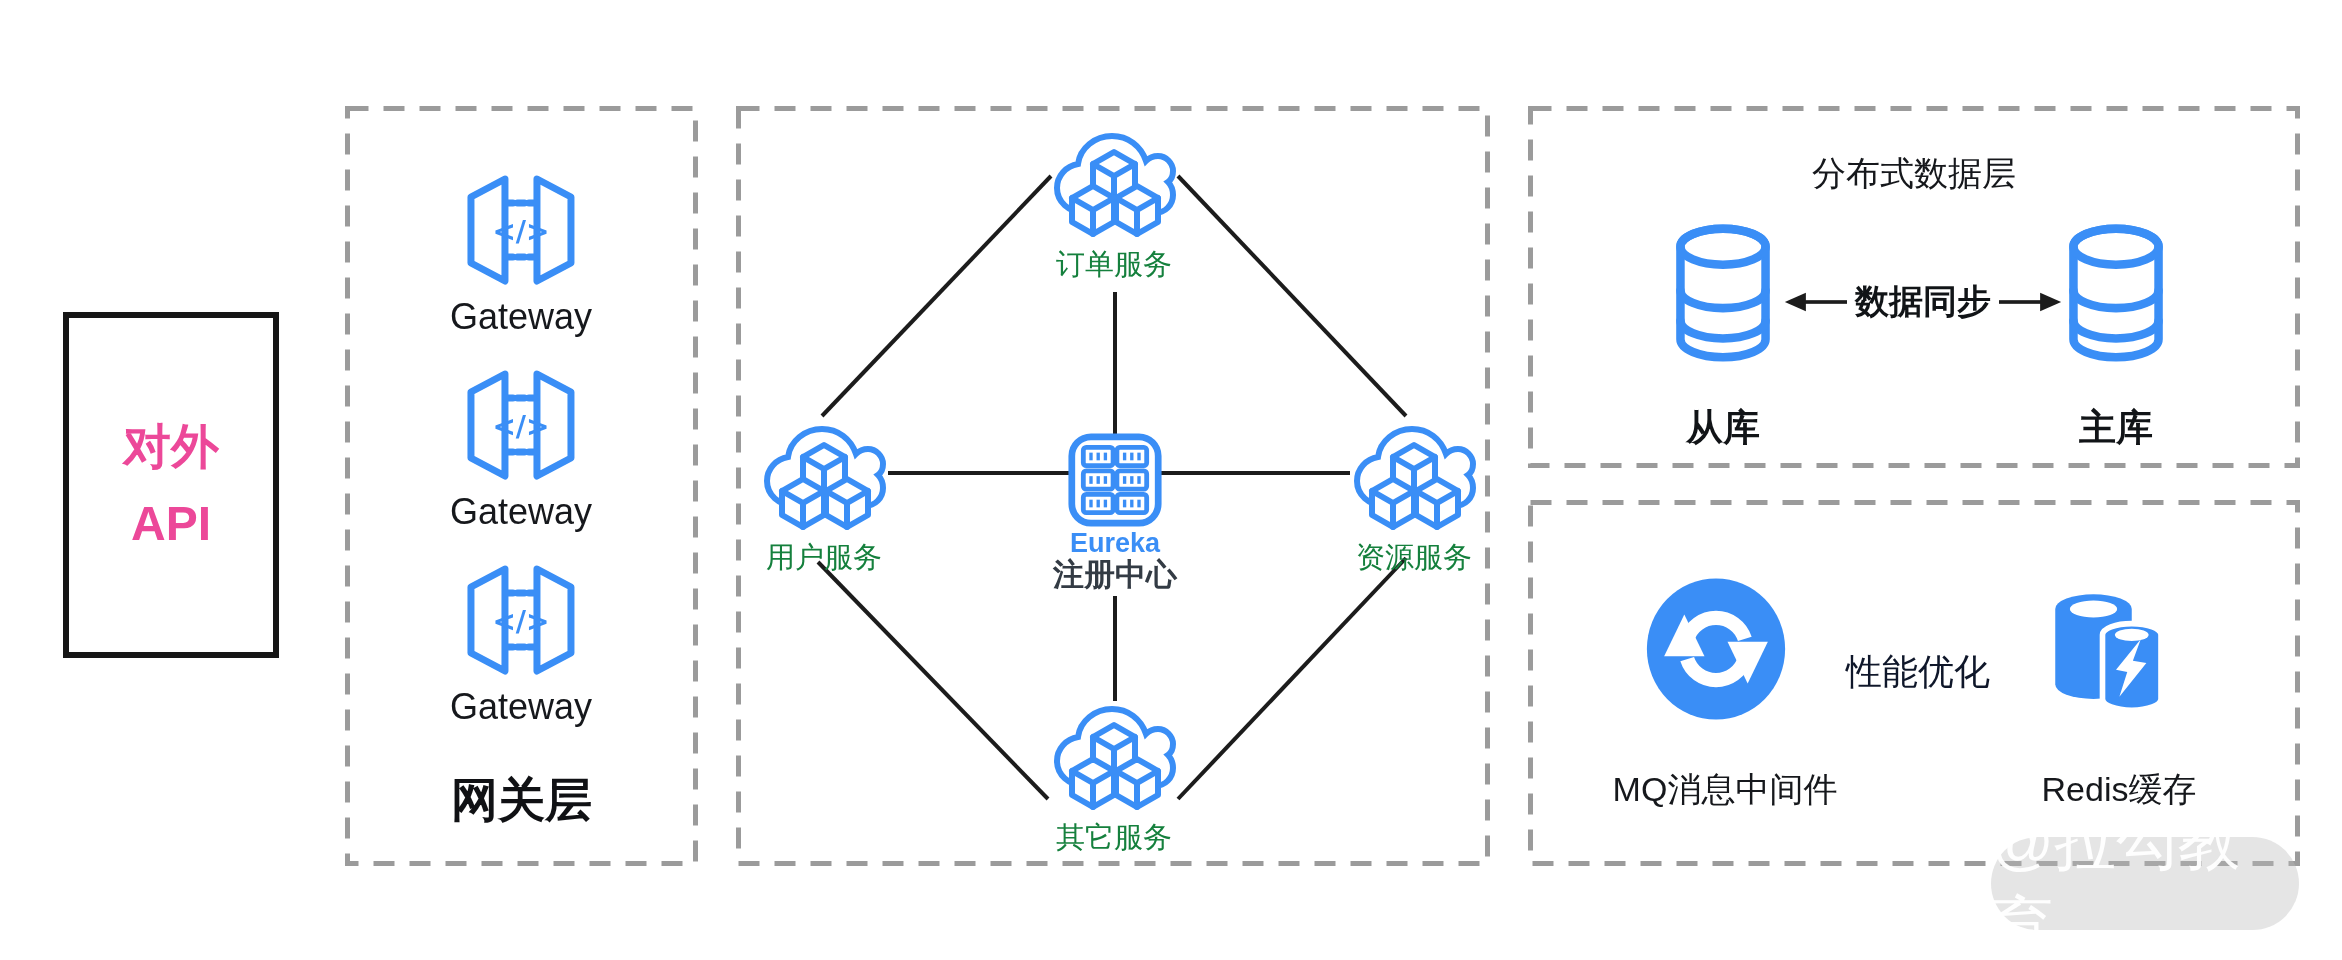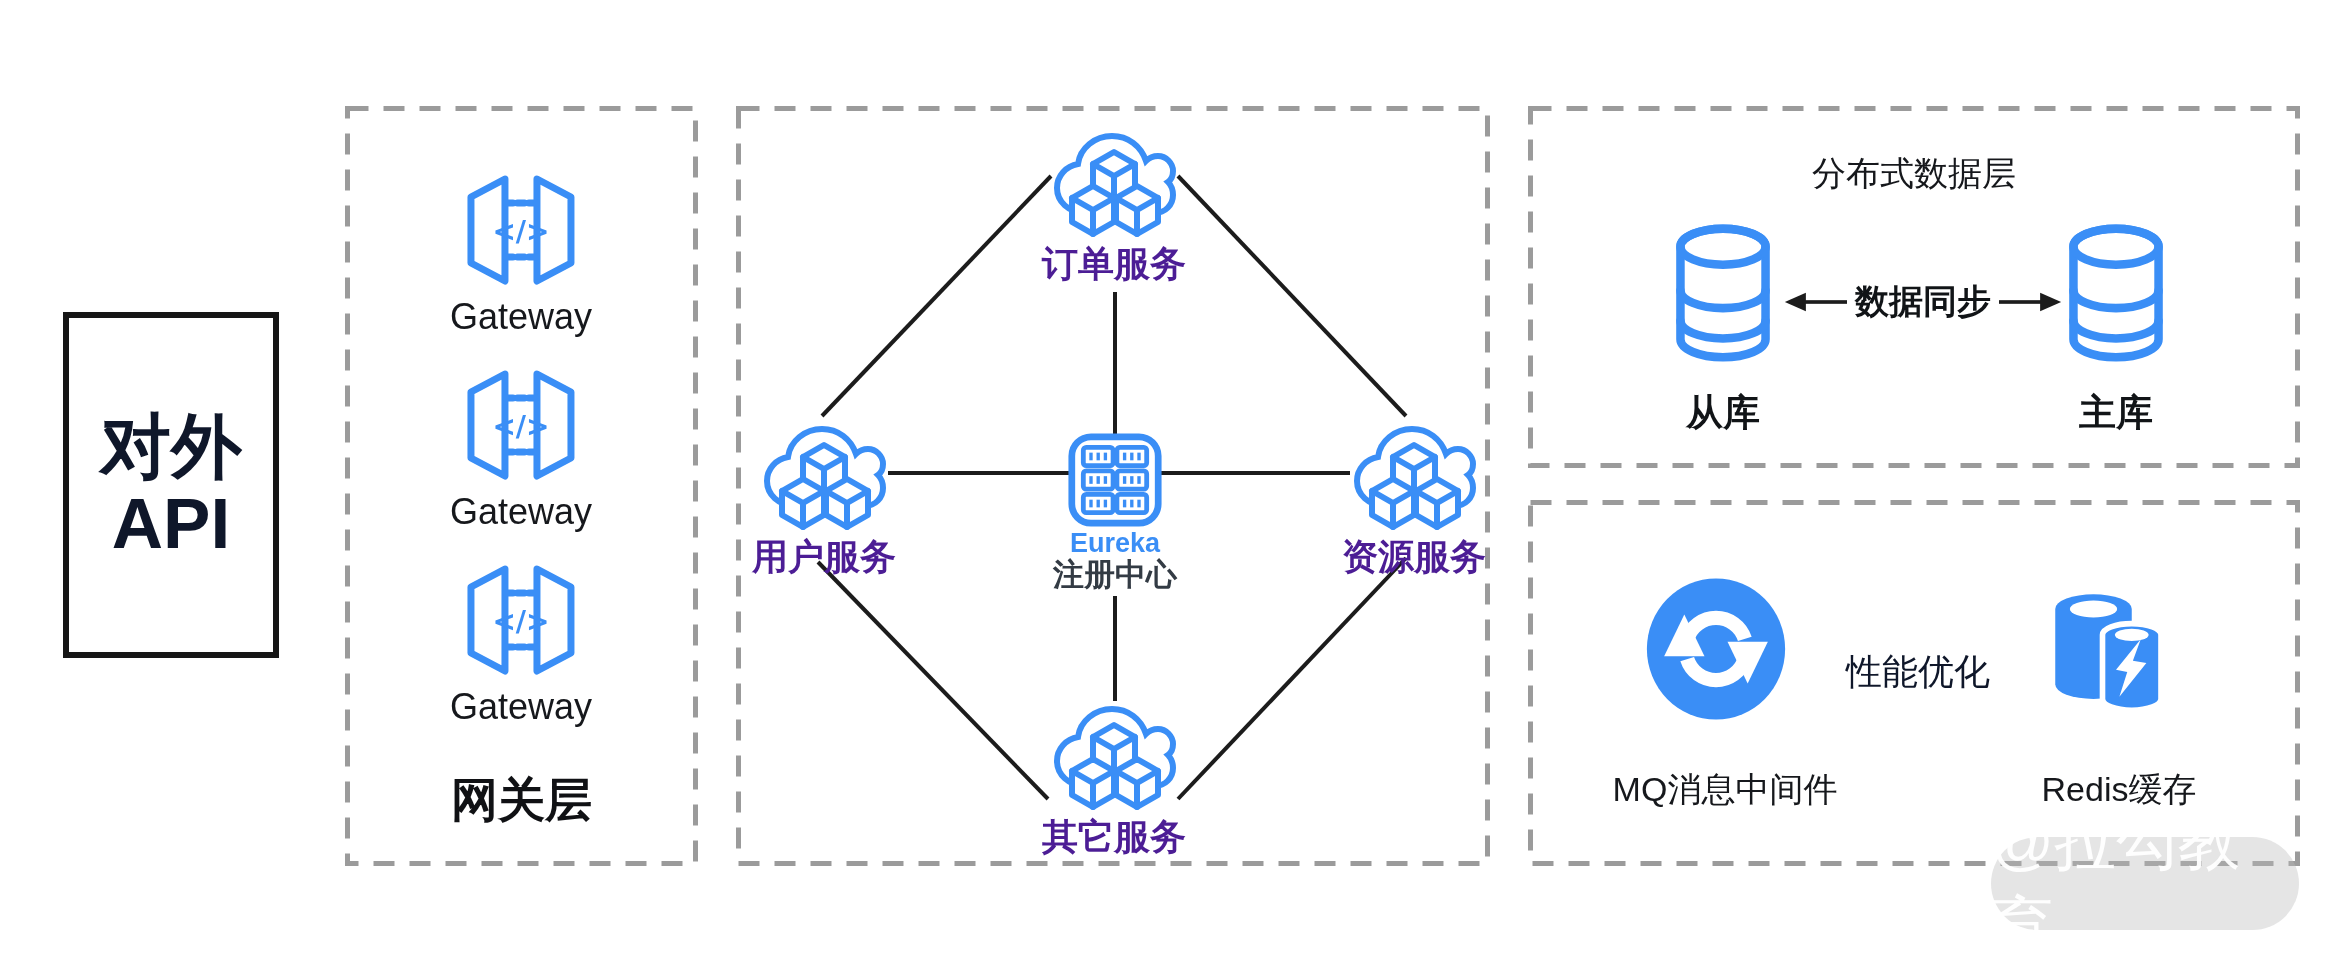--- a/index.html
+++ b/index.html
@@ -2,28 +2,28 @@
 <html style="--icon-blue: #3A8EF6; --line-black: #1C1C1C; --dash-gray: #9B9B9B; --text-dark: #16181C; --registry-text: #333B44; --watermark-bg: rgba(187,187,187,0.38); --watermark-text: rgba(255,255,255,0.95);"><head>
 <meta charset="utf-8">
 <style>
   html,body{margin:0;padding:0;background:#fff;}
   body{width:2342px;height:960px;position:relative;overflow:hidden;
        font-family:"Liberation Sans","DejaVu Sans",sans-serif;color:var(--text-dark,#16181C);}
   #canvas{position:absolute;inset:0;width:2342px;height:960px;}
   #vector-layer{position:absolute;left:0;top:0;z-index:0;}
   .node{position:absolute;display:flex;flex-direction:column;align-items:center;z-index:2;transform:translateX(-50%);}
   .node .icon{display:block;}
-  .svc-label{font-size:36px;line-height:40px;font-weight:700;color:#4c1d95;white-space:nowrap;}
+  .svc-label{font-size:29px;line-height:40px;font-weight:400;color:#15803d;white-space:nowrap;}
   .gw-label{font-size:36px;line-height:44px;font-weight:500;color:#16181C;margin-top:8px;text-align:center;}
-  .db-label{font-size:37px;line-height:44px;font-weight:600;color:#111417;margin-top:27px;}
+  .db-label{font-size:37px;line-height:44px;font-weight:600;color:#111417;margin-top:42px;}
   .registry-en{font-size:27px;line-height:30px;font-weight:700;color:var(--icon-blue,#3A8EF6);}
   .registry-zh{font-size:31px;line-height:34px;font-weight:700;color:var(--registry-text,#333B44);}
   .api-box{position:absolute;left:63px;top:312px;width:216px;height:346px;border:6px solid #161616;
            box-sizing:border-box;display:flex;flex-direction:column;justify-content:center;align-items:center;z-index:2;}
-  .api-box div{font-size:71px;line-height:77px;font-weight:600;color:#0f172a;}
+  .api-box div{font-size:48px;line-height:77px;font-weight:600;color:#ec4899;}
   .panel-title{position:absolute;text-align:center;z-index:2;white-space:nowrap;}
   .gw-layer-title{left:345px;width:353px;top:772px;font-size:47px;line-height:56px;font-weight:600;color:#101114;}
   .data-layer-title{left:1528px;width:772px;top:151px;font-size:34px;line-height:44px;font-weight:500;color:#16181C;}
   .perf-title{left:1768px;width:300px;top:650px;font-size:36px;line-height:44px;font-weight:500;color:#0f172a;}
   .block-label{position:absolute;text-align:center;font-size:34px;line-height:44px;font-weight:500;color:#16181C;z-index:2;white-space:nowrap;}
   .mq-label{left:1565px;width:320px;top:767px;}
   .redis-label{left:1959px;width:320px;top:767px;}
   .big-icon{position:absolute;z-index:2;}
   .sync-row{position:absolute;left:1783px;top:283px;width:280px;height:38px;display:flex;align-items:center;z-index:2;gap:8px;}
   .sync-row .sync-label{flex:1;text-align:center;font-size:34px;font-weight:600;color:#111417;white-space:nowrap;}

